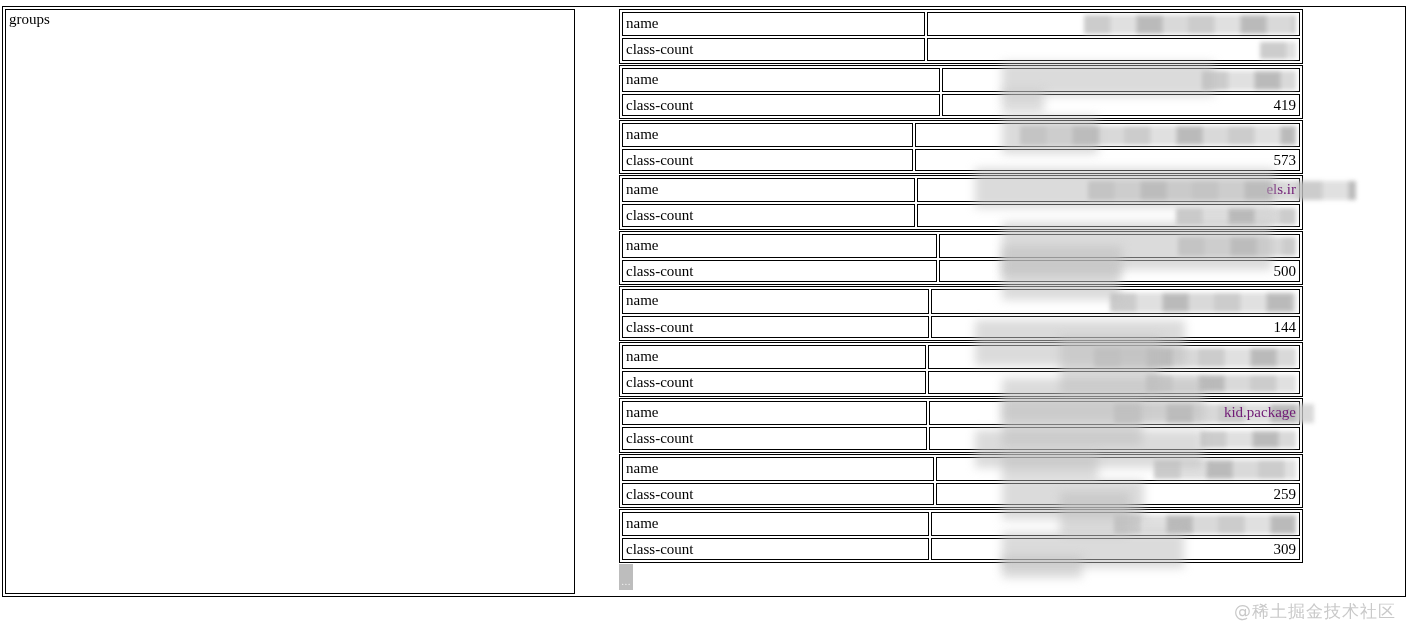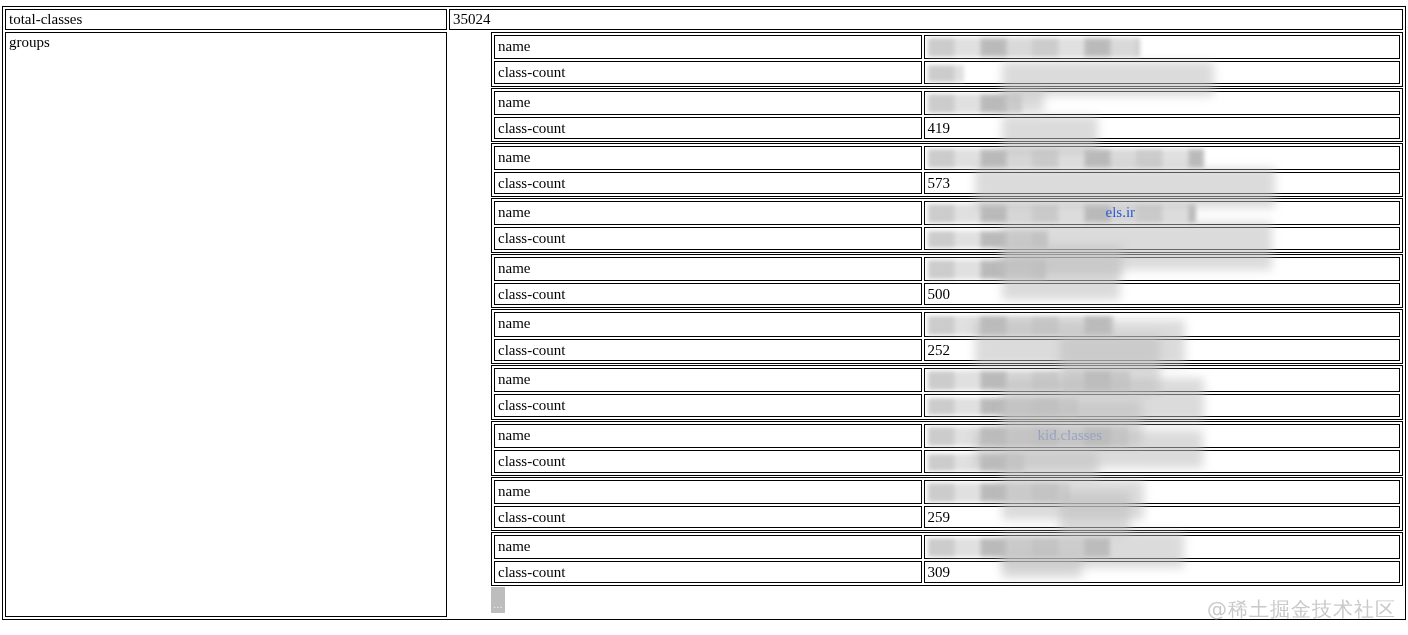--- a/index.html
+++ b/index.html
@@ -49,38 +49,39 @@
   td.groups-val {
     padding: 0 0 0 2px !important;
     border: none !important;
   }
 
   
   table.group {
     border-collapse: separate;
     border-spacing: 2px;
     border: 1px solid #000;
-    width: 912px;
+    width: 684px;
     margin: 0 0 1px 40px;
     background: #fff;
   }
   table.group td {
     border: 1px solid #000;
     padding: 1px 3px;
     vertical-align: top;
     background: #fff;
     height: 18px;
     line-height: 18px;
   }
   td.g-key {
     width: 376px;
     white-space: nowrap;
   }
   td.g-val {
     width: 420px;
+    text-align: right;
   }
 
   
   .redact {
     display: inline-block;
     height: 17px;
     vertical-align: middle;
     border-radius: 1px;
     background:
       repeating-linear-gradient(90deg,
@@ -103,21 +104,21 @@
     background: rgba(190,190,190,0.55);
     filter: blur(5px);
     pointer-events: none;
   }
 
   
   .frag {
     position: absolute;
     font-family: "Liberation Serif", "DejaVu Serif", serif;
     font-size: 15px;
-    color: #1d4ed8;
+    color: #701a75;
     filter: blur(0.5px);
     white-space: nowrap;
     pointer-events: none;
   }
 
   
   .ellipsis-chip {
     display: inline-block;
     width: 14px;
     height: 26px;
@@ -130,35 +131,31 @@
     letter-spacing: 0.5px;
     overflow: hidden;
   }
 
   
   #watermark {
     position: absolute;
     right: 12px;
     bottom: 12px;
     font-family: "DejaVu Sans", sans-serif;
-    font-size: 20px;
+    font-size: 17px;
     color: #c9c9c9;
     letter-spacing: 1px;
     user-select: none;
   }
 </style>
 </head>
 <body>
 
 <table class="t" id="outer">
   <tbody>
-    <tr>
-      <td class="key">total-classes</td>
-      <td class="val">35024</td>
-    </tr>
     <tr>
       <td class="key groups-key">groups</td>
       <td class="groups-val">
         <div id="group-list">
             <table class="group">
               <tbody>
                 <tr>
                   <td class="g-key">name</td>
                   <td class="g-val"><span class="redact tall" style="width: 212px;"></span></td>
                 </tr>
@@ -217,41 +214,41 @@
               </tbody>
             </table>
             <table class="group">
               <tbody>
                 <tr>
                   <td class="g-key">name</td>
                   <td class="g-val"><span class="redact tall" style="width: 186px;"></span></td>
                 </tr>
                 <tr>
                   <td class="g-key">class-count</td>
-                  <td class="g-val">252</td>
+                  <td class="g-val">144</td>
                 </tr>
               </tbody>
             </table>
             <table class="group">
               <tbody>
                 <tr>
                   <td class="g-key">name</td>
                   <td class="g-val"><span class="redact tall" style="width: 202px;"></span></td>
                 </tr>
                 <tr>
                   <td class="g-key">class-count</td>
                   <td class="g-val"><span class="redact" style="width: 150px;"></span></td>
                 </tr>
               </tbody>
             </table>
             <table class="group">
               <tbody>
                 <tr>
                   <td class="g-key">name</td>
-                  <td class="g-val"><span class="redact tall" style="width: 200px;"></span><span class="frag" style="position: static; margin-left: -90px;">kid.classes</span></td>
+                  <td class="g-val"><span class="redact tall" style="width: 200px;"></span><span class="frag" style="position: static; margin-left: -90px;">kid.package</span></td>
                 </tr>
                 <tr>
                   <td class="g-key">class-count</td>
                   <td class="g-val"><span class="redact" style="width: 96px;"></span></td>
                 </tr>
               </tbody>
             </table>
             <table class="group">
               <tbody>
                 <tr>

